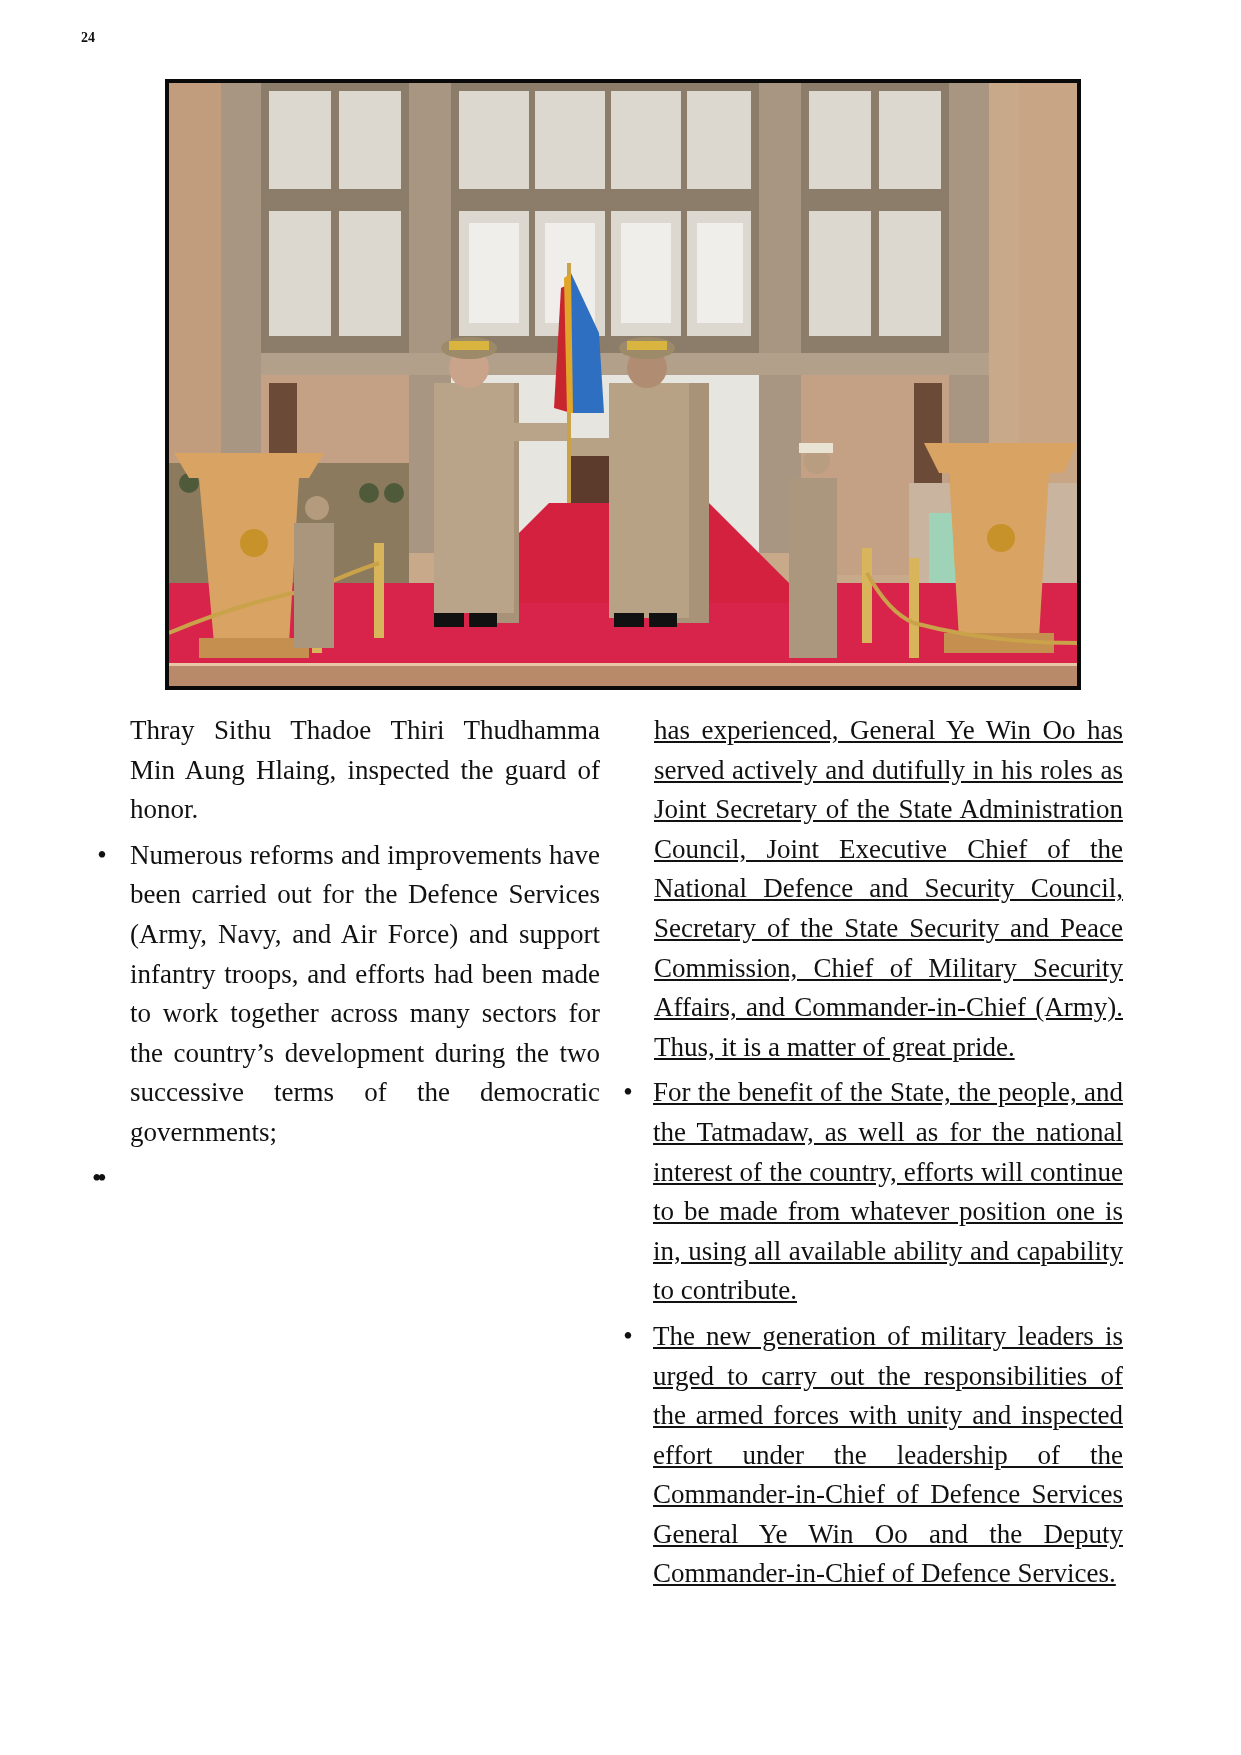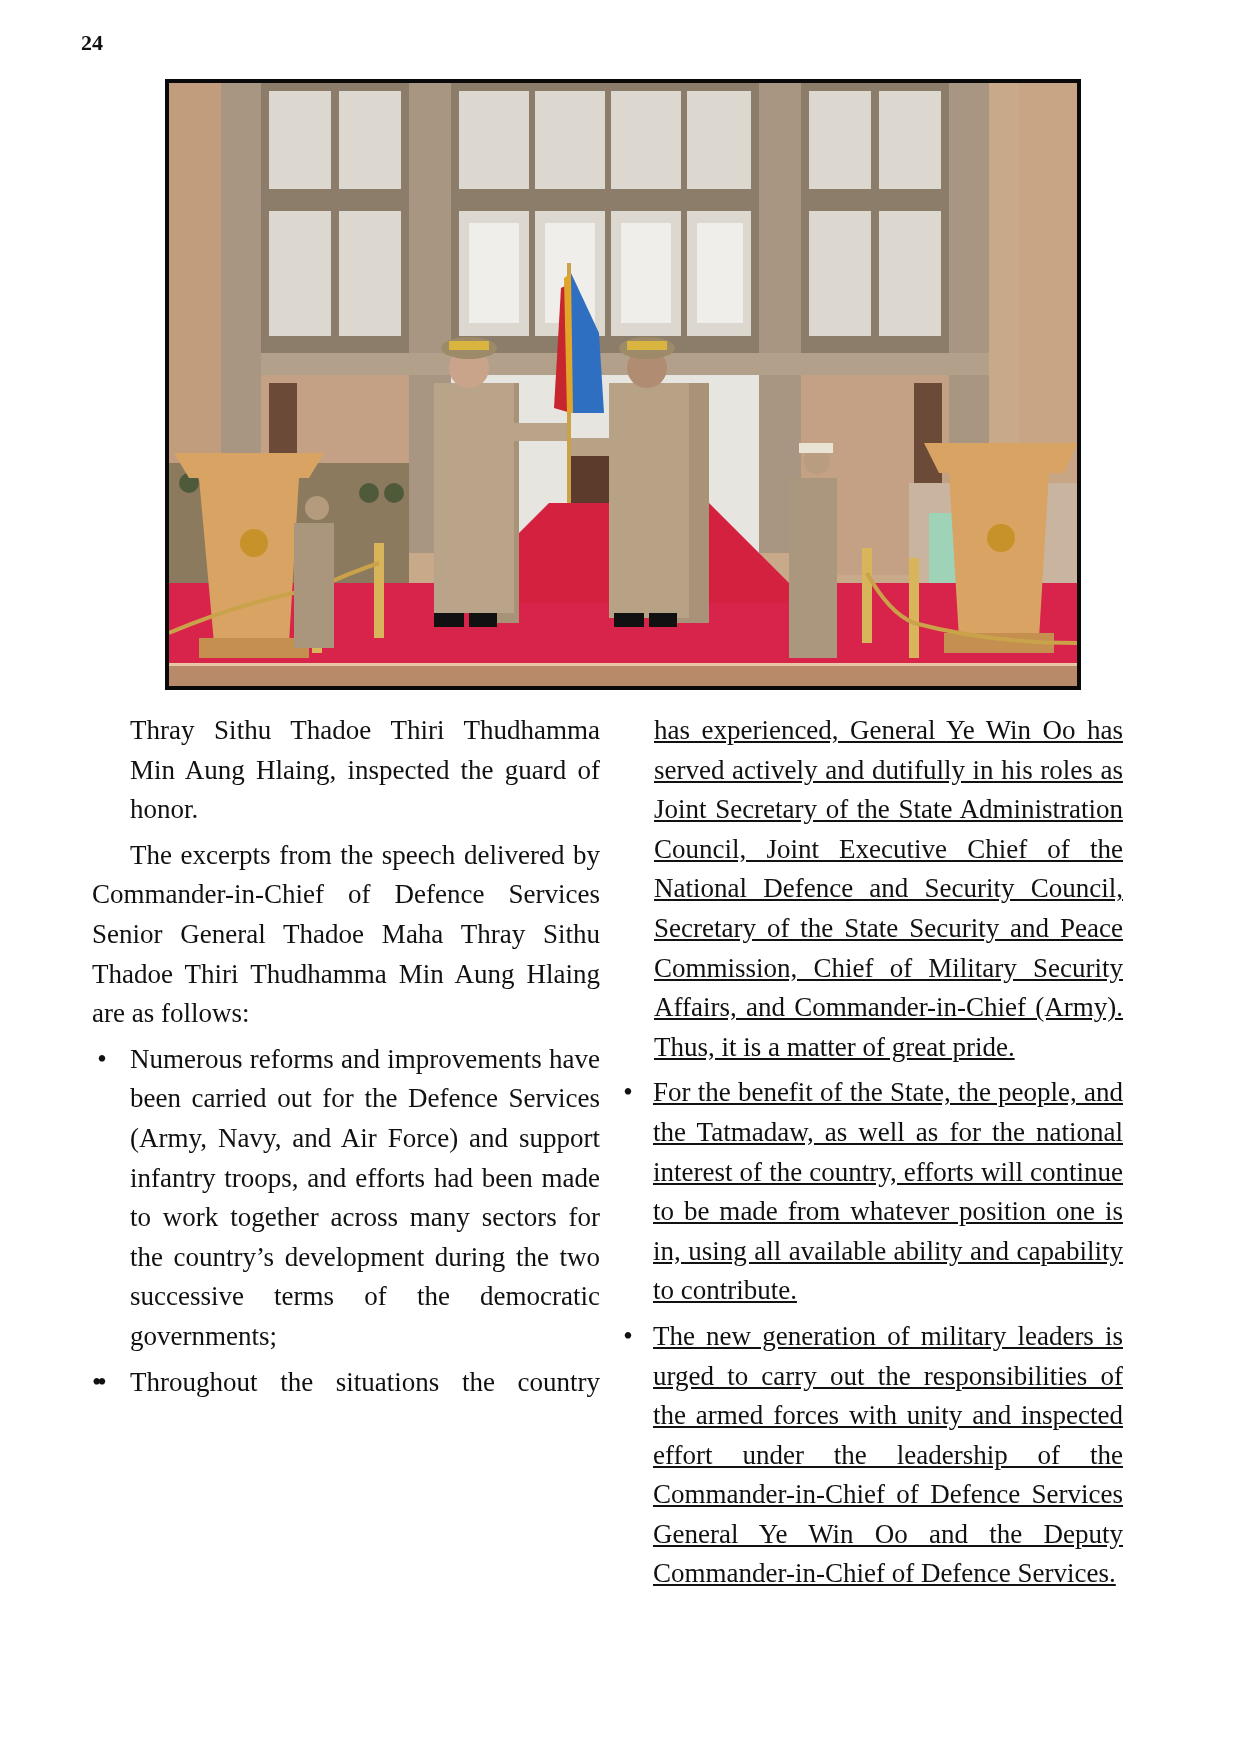--- a/index.html
+++ b/index.html
@@ -1,18 +1,18 @@
 <!DOCTYPE html>
 <html><head>
 <meta charset="utf-8">
 <style>
   html, body { margin:0; padding:0; background:#ffffff; }
   body { width:1241px; height:1755px; position:relative; overflow:hidden;
          font-family:"Liberation Serif", "DejaVu Serif", serif; color:#111; }
-  .page-num { position:absolute; left:81px; top:30px; font-size:22px; font-weight:bold; }
+  .page-num { position:absolute; left:81px; top:30px; font-size:14px; font-weight:bold; }
   .photo { position:absolute; left:165px; top:79px; width:908px; height:603px;
            border:4px solid #0a0a0a; overflow:hidden; background:#c9ab8c; }
   .photo svg { display:block; width:100%; height:100%; }
   .col { position:absolute; top:711px; font-size:27px; line-height:39.6px; text-align:justify; }
   .col-left { left:92px; width:508px; }
   .col-right { left:620px; width:503px;text-decoration:underline; }
   .p { margin:0 0 6px 0; }
   .p.indent-block { padding-left:38px; }
   .p.first-indent { text-indent:38px; }
   .p.cont { padding-left:34px; }
@@ -143,31 +143,29 @@
 
     <rect x="398" y="180" width="4" height="240" fill="#c9a24a"></rect>
     <polygon points="402,190 430,250 435,330 402,330" fill="#2f6fc2"></polygon>
     <polygon points="392,205 402,200 402,330 385,325" fill="#c8262f"></polygon>
     <polygon points="395,195 402,190 404,330 398,330" fill="#e1a52a"></polygon>
   </svg>
 </div>
 
 <div class="col col-left">
   <p class="p indent-block">Thray Sithu Thadoe Thiri Thudhamma Min Aung Hlaing, inspected the guard of honor.</p>
-  <p class="p first-indent">The excerpts from the speech delivered by Commander-in-Chief of Defence Services Senior General Thadoe Maha Thray Sithu Thadoe Thiri Thudhamma Min Aung Hlaing are as follows:</p>
   <div class="bullet">
     <span class="dot">•</span>
     <span>Numerous reforms and improvements have been carried out for the Defence Services (Army, Navy, and Air Force) and support infantry troops, and efforts had been made to work together across many sectors for the country’s development during the two successive terms of the democratic governments;</span>
   </div>
   <div class="bullet">
     <span class="dot">•</span>
   </div>
   <div class="bullet" style="text-align-last:justify">
     <span class="dot">•</span>
-    <span>Throughout the situations the country</span>
   </div>
 </div>
 
 <div class="col col-right">
   <p class="p cont">has experienced, General Ye Win Oo has served actively and dutifully in his roles as Joint Secretary of the State Administration Council, Joint Executive Chief of the National Defence and Security Council, Secretary of the State Security and Peace Commission, Chief of Military Security Affairs, and Commander-in-Chief (Army). Thus, it is a matter of great pride.</p>
   <div class="bullet">
     <span class="dot">•</span>
     <span>For the benefit of the State, the people, and the Tatmadaw, as well as for the national interest of the country, efforts will continue to be made from whatever position one is in, using all available ability and capability to contribute.</span>
   </div>
   <div class="bullet">

